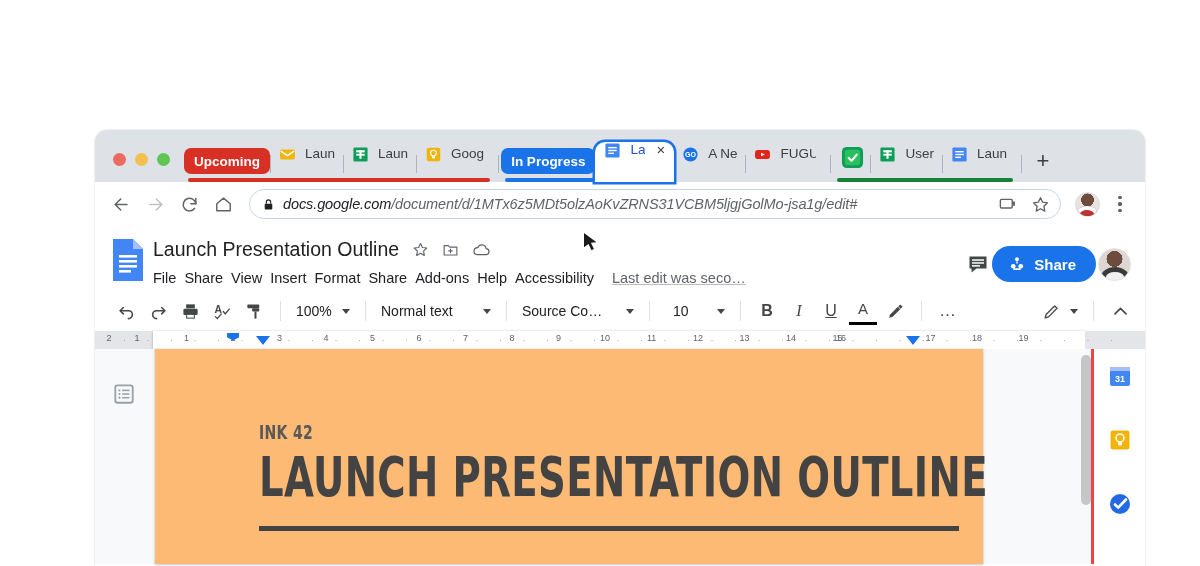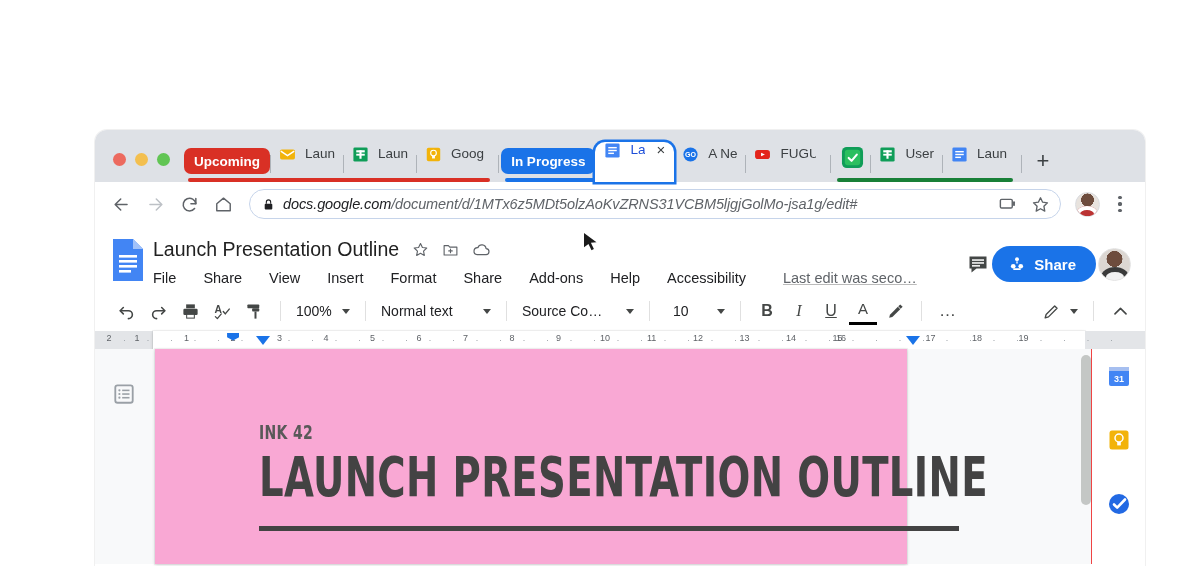--- a/index.html
+++ b/index.html
@@ -130,21 +130,21 @@
   .kebab { width: 30px; height: 32px; display:flex; flex-direction: column; align-items:center; justify-content:center; gap:3px; flex:none; }
   .kebab i { width: 3.2px; height: 3.2px; border-radius:50%; background:#5f6368; display:block; }
 
   
   .docs-head { background: #fff; padding: 8px 14px 0 14px; display: flex; align-items: flex-start; }
   .docs-logo { width: 34px; height: 44px; flex: none; margin: 4px 8px 0 2px; position: relative; }
   .docs-title-wrap { flex: 1; min-width: 0; }
   .titlerow { display: flex; align-items: center; gap: 13px; height: 30px; }
   .doctitle { font-size: 19.5px; color: #212121; white-space: nowrap; }
   .ticon { color: #5f6368; display: flex; align-items: center; }
-  .menurow { display: flex; align-items: center; gap: 27px; height: 26px; margin-top: 1px; }
+  .menurow { display: flex; align-items: center; gap: 8px; height: 26px; margin-top: 1px; }
   .menuitem { font-size: 14.5px; color: #202124; white-space: nowrap; }
   .lastedit {
     font-size: 14.5px; color: #5f6368; text-decoration: underline;
     text-decoration-color: #bbb; margin-left: 10px; white-space: nowrap;
   }
   .head-right { display: flex; align-items: center; gap: 2px; padding-top: 12px; flex: none; }
   .comment-btn { color: #444746; display: flex; align-items: center; }
   .share-btn {
     height: 36px; background: #1a73e8; color: #fff;
     border-radius: 18px; display: flex; align-items: center; gap: 8px;
@@ -201,21 +201,21 @@
   
   .canvas { position: relative; background: #f8f9fa; height: 215px; display: flex; }
   .outline-rail { width: 60px; flex: none; position: relative; }
   .outline-btn {
     position: absolute; left: 16px; top: 32px;
     width: 26px; height: 26px; border-radius: 3px;
     display: flex; align-items: center; justify-content: center; color: #9aa0a6;
   }
   .page-area { flex: 1; position: relative; display: flex; justify-content: flex-start; }
   .page {
-    width: 752px; margin-left: 0; background: #f9a8d4;
+    width: 828px; margin-left: 0; background: #fdba74;
     box-shadow: 0 1px 3px rgba(60,64,67,.22), 0 0 0 1px rgba(60,64,67,.06);
     padding: 72px 104px 0 104px; height: 215px;
   }
   .kicker {
     font-family: "Liberation Sans Narrow", "DejaVu Sans Condensed", "Liberation Sans", sans-serif;
     font-size: 19px; font-weight: 700; color: #595959;
     letter-spacing: .4px; transform: scaleX(.82); transform-origin: left center;
   }
   .doc-h1 {
     font-family: "Liberation Sans Narrow", "DejaVu Sans Condensed", "Liberation Sans", sans-serif;
@@ -226,21 +226,21 @@
   .hr-rule { height: 5px; background: #434343; margin-top: 20px; width: 700px; }
 
   .vscroll {
     position: absolute; right: 0; top: 6px; width: 10px; height: 150px;
     background: #c4c7c5; border-radius: 6px;
   }
 
   
   .sidepanel {
     width: 54px; flex: none; background: #fff;
-    border-left: 1px solid #ef4444;
+    border-left: 3px solid #ef4444;
     display: flex; flex-direction: column; align-items: center;
     padding-top: 14px; gap: 38px;
   }
   .side-icon { width: 26px; height: 26px; border-radius: 4px; display: flex; align-items: center; justify-content: center; }
 
   
   .cursor { position: absolute; left: 583px; top: 232px; width: 16px; height: 22px; z-index: 50; }
 </style>
 </head>
 <body>

